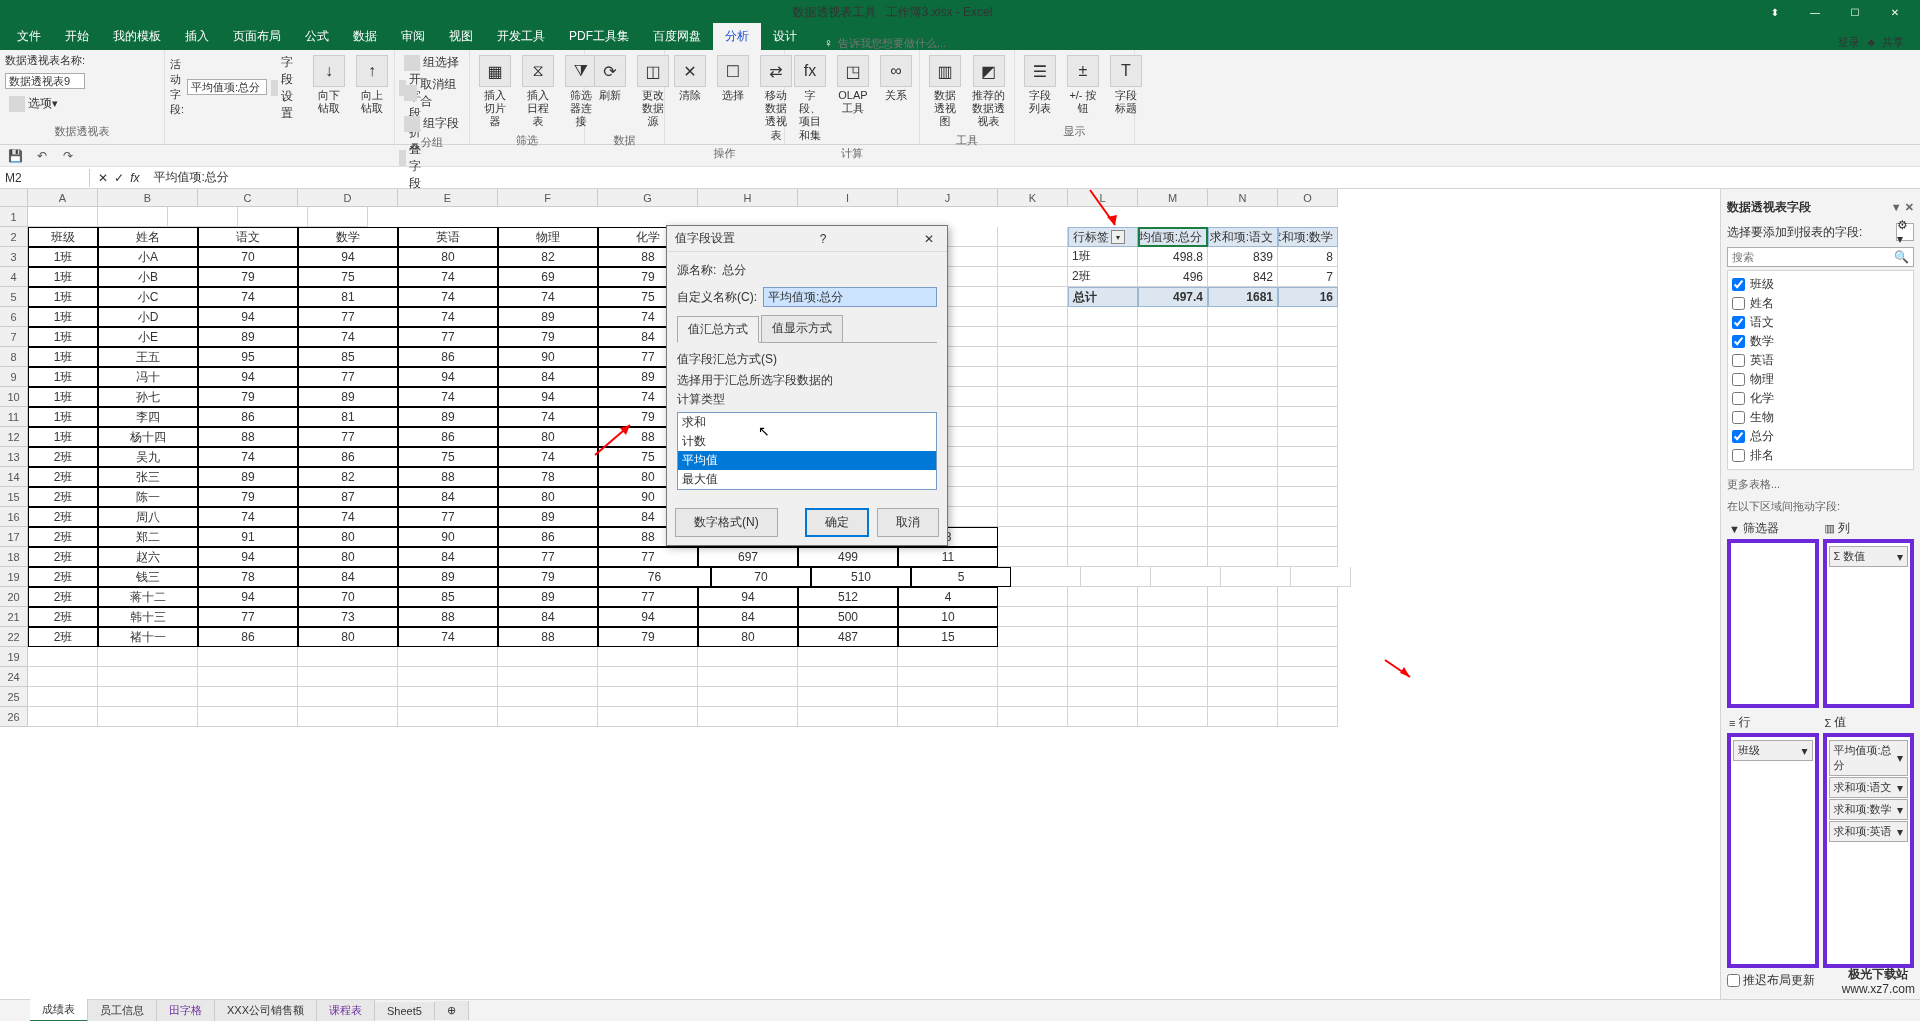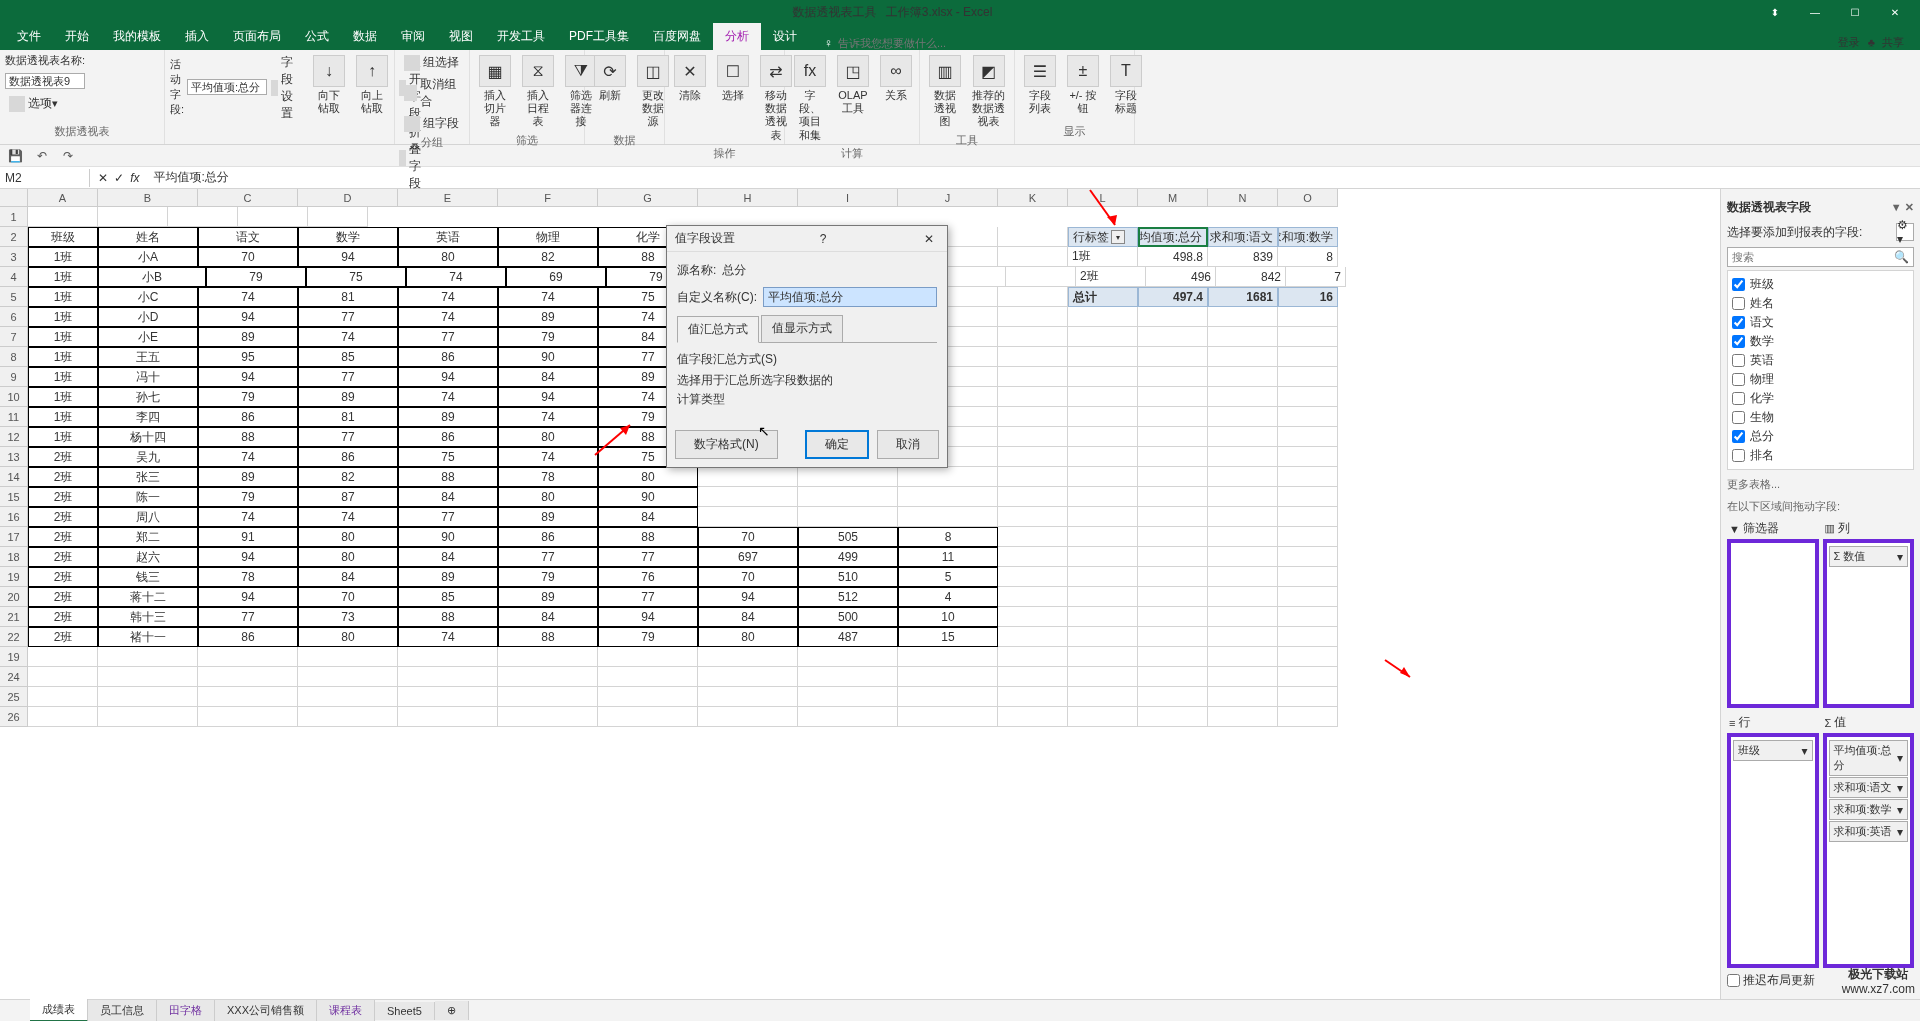--- a/index.html
+++ b/index.html
@@ -3,21 +3,21 @@
 <meta charset="utf-8">
 <style>
 *{margin:0;padding:0;box-sizing:border-box;font-family:"Microsoft YaHei",Arial,sans-serif;font-size:12px;color:#333}
 body{background:#fff;overflow:hidden}
 .titlebar{height:25px;background:#0c6b3c;display:flex;align-items:center;color:#fff;padding:0 5px}
 .titlebar .title-center{flex:1;text-align:center;font-size:11px;color:#e8e8e8}
 .titlebar .win-btns{display:flex}
 .titlebar .win-btn{width:40px;height:20px;display:flex;align-items:center;justify-content:center;color:#fff;font-size:10px}
 .ribbon-tabs{height:25px;background:#0c6b3c;display:flex;align-items:flex-end;padding-left:5px}
 .ribbon-tab{padding:5px 12px;color:#fff;font-size:12px}
-.ribbon-tab.active{background:#f3f3f3;color:#a21caf}
+.ribbon-tab.active{background:#f3f3f3;color:#1d4ed8}
 .ribbon-right{margin-left:auto;display:flex;align-items:center;color:#fff;padding-right:8px}
 .ribbon-right span{margin:0 4px;font-size:11px}
 .tell-me{margin-left:15px;display:flex;align-items:center}
 .tell-me .q{color:#fff;margin-right:5px}
 .tell-me input{background:transparent;border:none;color:#ccc;font-size:11px;width:150px;outline:none}
 .ribbon{height:95px;background:#f3f3f3;border-bottom:1px solid #d4d4d4;display:flex}
 .rgroup{border-right:1px solid #e0e0e0;padding:3px 5px;display:flex;flex-direction:column;justify-content:space-between}
 .rgroup-body{flex:1;display:flex;align-items:flex-start;gap:3px}
 .rgroup-label{text-align:center;font-size:11px;color:#666;padding:2px 0}
 .ritem{display:flex;flex-direction:column;align-items:center;padding:2px 4px;min-width:40px}
@@ -380,21 +380,21 @@
         <div class="cell " style="width:100px"></div>
         <div class="cell" style="width:70px"></div>
         <div class="cell" style="width:70px">1班</div>
         <div class="cell" style="width:70px;justify-content:flex-end">498.8</div>
         <div class="cell" style="width:70px;justify-content:flex-end">839</div>
         <div class="cell" style="width:60px;justify-content:flex-end">8</div>
       </div>
       <div class="row">
         <div class="rowhdr">4</div>
         <div class="cell data" style="width:70px">1班</div>
-        <div class="cell data" style="width:108px">小B</div>
+        <div class="cell data" style="width:100px">小B</div>
         <div class="cell data" style="width:100px">79</div>
         <div class="cell data" style="width:100px">75</div>
         <div class="cell data" style="width:100px">74</div>
         <div class="cell data" style="width:100px">69</div>
         <div class="cell data" style="width:100px">79</div>
         <div class="cell " style="width:100px"></div>
         <div class="cell " style="width:100px"></div>
         <div class="cell " style="width:100px"></div>
         <div class="cell" style="width:70px"></div>
         <div class="cell" style="width:70px">2班</div>
@@ -655,21 +655,21 @@
         <div class="cell" style="width:60px"></div>
       </div>
       <div class="row">
         <div class="rowhdr">19</div>
         <div class="cell data" style="width:70px">2班</div>
         <div class="cell data" style="width:100px">钱三</div>
         <div class="cell data" style="width:100px">78</div>
         <div class="cell data" style="width:100px">84</div>
         <div class="cell data" style="width:100px">89</div>
         <div class="cell data" style="width:100px">79</div>
-        <div class="cell data" style="width:100px">76</div>
+        <div class="cell data" style="width:113px">76</div>
         <div class="cell data" style="width:100px">70</div>
         <div class="cell data" style="width:100px">510</div>
         <div class="cell data" style="width:100px">5</div>
         <div class="cell" style="width:70px"></div>
         <div class="cell" style="width:70px"></div>
         <div class="cell" style="width:70px"></div>
         <div class="cell" style="width:70px"></div>
         <div class="cell" style="width:60px"></div>
       </div>
       <div class="row">
@@ -914,20 +914,27 @@
         <label>自定义名称(C):</label>
         <input type="text" class="sel" value="平均值项:总分" style="">
       </div>
     <div class="dlg-tabs">
       <div class="dlg-tab active">值汇总方式</div>
       <div class="dlg-tab">值显示方式</div>
     </div>
     <div style="font-size:12px;margin-bottom:4px">值字段汇总方式(S)</div>
     <div style="font-size:12px;margin-bottom:2px">选择用于汇总所选字段数据的</div>
     <div style="font-size:12px;margin-bottom:4px">计算类型</div>
+    <div class="dlg-list" id="calclist">
+        <div class="dlg-list-item ">求和</div>
+        <div class="dlg-list-item ">计数</div>
+        <div class="dlg-list-item sel">平均值</div>
+        <div class="dlg-list-item ">最大值</div>
+        <div class="dlg-list-item ">最小值</div>
+      </div>
   </div>
   <div class="dlg-btns">
     <button class="dlg-btn left">数字格式(N)</button>
     <button class="dlg-btn primary">确定</button>
     <button class="dlg-btn">取消</button>
   </div>
 </div>
 
 <div class="arrow-red arrow1"><svg class="arr">
       <line x1="5" y1="5" x2="30" y2="40"></line>

